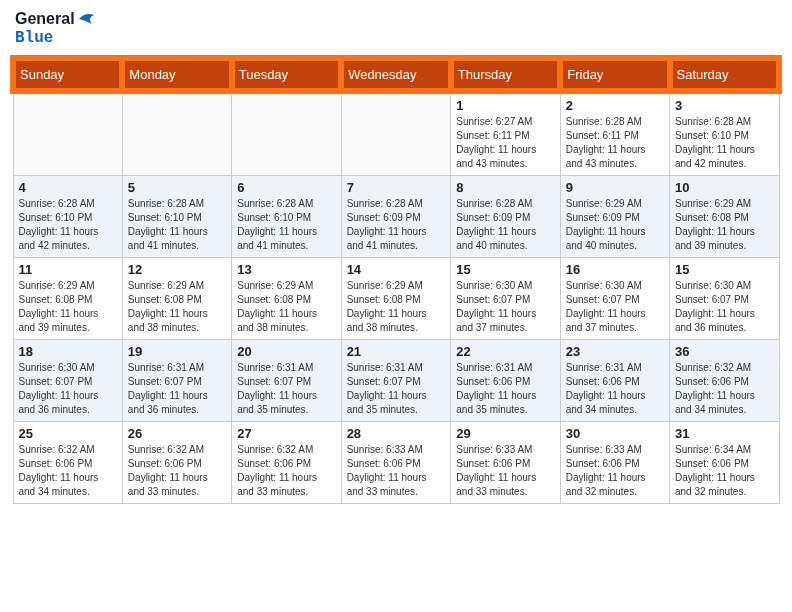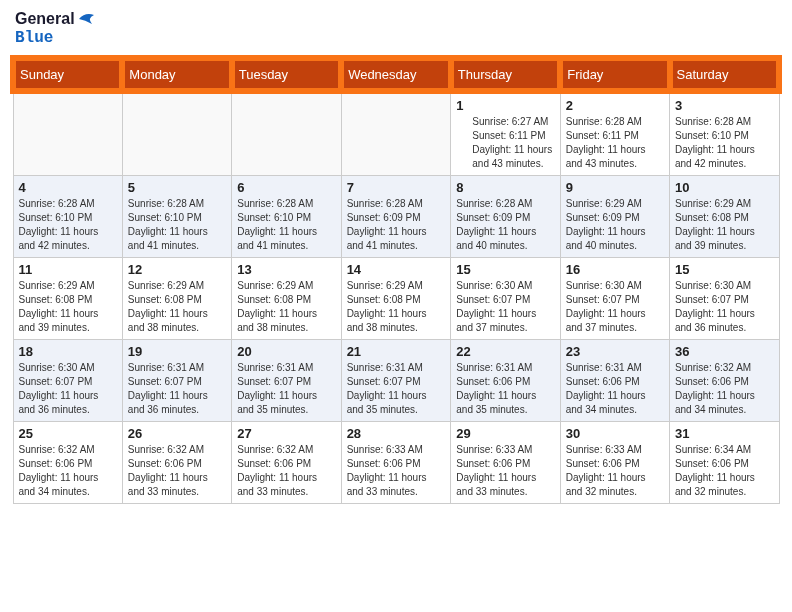--- a/index.html
+++ b/index.html
@@ -112,21 +112,21 @@
       </tr>
   </thead>
   <tbody id="calendar-body">
   <tr>
         <td class="empty"></td>
         <td class="empty"></td>
         <td class="empty"></td>
         <td class="empty"></td>
         <td>
           <div class="day-number">1</div>
-          <div class="day-info" style="white-space: pre-line; margin-left: 16px;">Sunrise: 6:27 AM
+          <div class="day-info" style="white-space: pre-line;">Sunrise: 6:27 AM
 Sunset: 6:11 PM
 Daylight: 11 hours
 and 43 minutes.</div>
         </td>
         <td>
           <div class="day-number">2</div>
           <div class="day-info" style="white-space: pre-line;">Sunrise: 6:28 AM
 Sunset: 6:11 PM
 Daylight: 11 hours
 and 43 minutes.</div>

